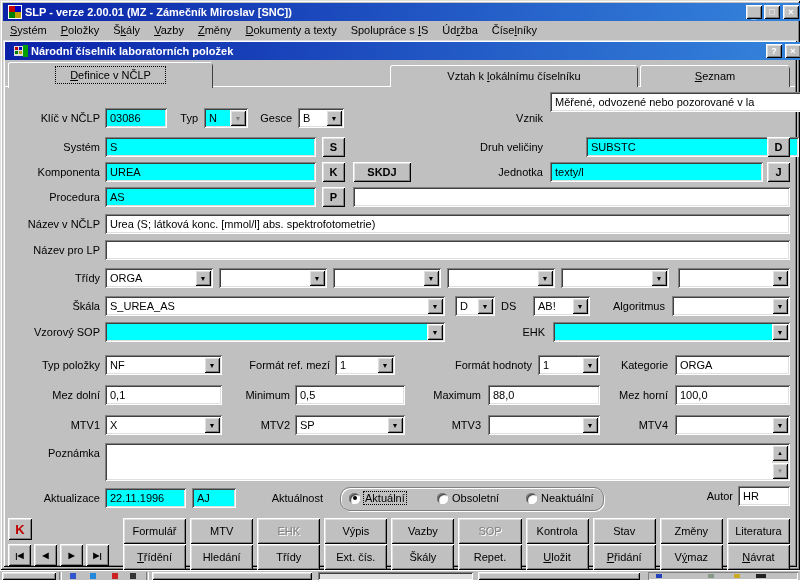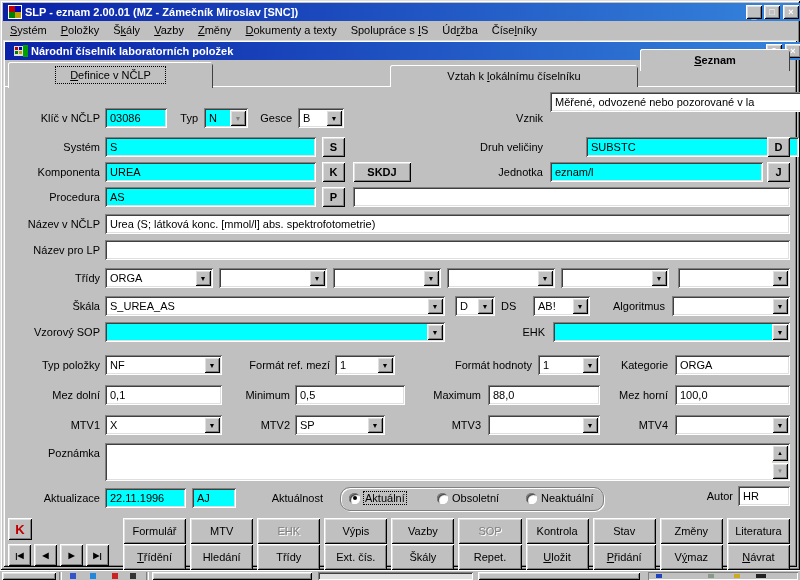--- a/index.html
+++ b/index.html
@@ -44,21 +44,21 @@
   <div class="raised" style="position:absolute;left:0;top:0;width:800px;height:570px;">
 
     <div class="titlebar" style="left:3px;top:3px;width:794px;height:18px;padding:0 2px;">
       <svg width="14" height="14" style="margin:0 3px;flex:0 0 auto;">
         <rect x="0" y="0" width="14" height="14" fill="#fff"></rect>
         <rect x="1" y="1" width="6" height="6" fill="#c00000"></rect>
         <rect x="7" y="1" width="6" height="6" fill="#0000c0"></rect>
         <rect x="1" y="7" width="6" height="6" fill="#008000"></rect>
         <rect x="7" y="7" width="6" height="6" fill="#c0a000"></rect>
       </svg>
-      <span style="flex:1;overflow:hidden;white-space:nowrap;font-size:11px;">SLP - eznam 2.00.01 (MZ - Zámečník Miroslav  [SNC])</span>
+      <span style="flex:1;overflow:hidden;white-space:nowrap;font-size:11px;">SLP - verze 2.00.01 (MZ - Zámečník Miroslav  [SNC])</span>
       <span class="btn tb-btn" style="line-height:6px;align-items:flex-end;">_</span>
       <span class="btn tb-btn">□</span>
       <span class="btn tb-btn" style="margin-left:3px;">×</span>
     </div>
 
     <div style="position:absolute;left:3px;top:22px;width:794px;height:17px;display:flex;align-items:center;">
       <span class="menu-item"><u>S</u>ystém</span>
       <span class="menu-item"><u>P</u>oložky</span>
       <span class="menu-item">Š<u>k</u>ály</span>
       <span class="menu-item"><u>V</u>azby</span>
@@ -85,21 +85,21 @@
         <span class="btn tb-btn" style="margin-left:3px;">×</span>
       </div>
 
       <div style="position:absolute;left:2px;top:46px;width:790px;height:2px;box-shadow:inset 0 1px 0 #fff;"></div>
       <div class="tab" style="left:5px;top:22px;width:205px;height:26px;z-index:2;">
         <span class="focus"><u>D</u>efinice v NČLP</span>
       </div>
       <div class="tab" style="left:387px;top:25px;width:248px;height:22px;">
         <span>Vztah k <u>l</u>okálnímu číselníku</span>
       </div>
-      <div class="tab" style="left:637px;top:9px;width:150px;height:22px;font-weight:bold;">
+      <div class="tab" style="left:637px;top:25px;width:150px;height:22px;">
         <span><u>S</u>eznam</span>
       </div>
 
       <span class="lbl" style="left:2px;top:68px;width:95px;">Klíč v NČLP</span>
       <div class="fld sunken cyan" style="left:102px;top:68px;width:62px;">03086</div>
       <span class="lbl" style="left:167px;top:68px;width:28px;">Typ</span>
       <div class="combo cyanc" style="left:201px;top:68px;width:44px;">
         <span class="val">N</span>
         <span class="btn arrow dis">▼</span>
       </div>
@@ -119,21 +119,21 @@
       <div class="btn" style="position:absolute;left:319px;top:97px;width:23px;height:20px;font-weight:bold;">S</div>
       <span class="lbl" style="left:450px;top:97px;width:90px;">Druh veličiny</span>
       <div class="fld sunken cyan" style="left:547px;top:97px;width:213px;margin-left:36px;">SUBSTC</div>
       <div class="btn" style="position:absolute;left:764px;top:97px;width:23px;height:20px;font-weight:bold;">D</div>
 
       <span class="lbl" style="left:2px;top:122px;width:95px;">Komponenta</span>
       <div class="fld sunken cyan" style="left:102px;top:122px;width:211px;">UREA</div>
       <div class="btn" style="position:absolute;left:319px;top:122px;width:23px;height:20px;font-weight:bold;">K</div>
       <div class="btn" style="position:absolute;left:350px;top:122px;width:58px;height:20px;font-weight:bold;">SKDJ</div>
       <span class="lbl" style="left:450px;top:122px;width:90px;">Jednotka</span>
-      <div class="fld sunken cyan" style="left:547px;top:122px;width:213px;">eznam/l</div>
+      <div class="fld sunken cyan" style="left:547px;top:122px;width:213px;">texty/l</div>
       <div class="btn" style="position:absolute;left:764px;top:122px;width:23px;height:20px;font-weight:bold;">J</div>
 
       <span class="lbl" style="left:2px;top:147px;width:95px;">Procedura</span>
       <div class="fld sunken cyan" style="left:102px;top:147px;width:211px;">AS</div>
       <div class="btn" style="position:absolute;left:319px;top:147px;width:23px;height:20px;font-weight:bold;">P</div>
       <div class="fld sunken" style="left:350px;top:147px;width:437px;"></div>
 
       <span class="lbl" style="left:2px;top:174px;width:95px;">Název v NČLP</span>
       <div class="fld sunken" style="left:102px;top:174px;width:685px;">Urea (S; látková konc. [mmol/l] abs. spektrofotometrie)</div>
       <span class="lbl" style="left:2px;top:200px;width:95px;">Název pro LP</span>
@@ -222,21 +222,21 @@
       <div class="fld sunken" style="left:485px;top:345px;width:112px;">88,0</div>
       <span class="lbl" style="left:600px;top:345px;width:65px;">Mez horní</span>
       <div class="fld sunken" style="left:672px;top:345px;width:115px;">100,0</div>
 
       <span class="lbl" style="left:2px;top:375px;width:95px;">MTV1</span>
       <div class="combo" style="left:102px;top:375px;width:117px;">
         <span class="val">X</span>
           <span class="btn arrow">▼</span>
       </div>
       <span class="lbl" style="left:225px;top:375px;width:62px;">MTV2</span>
-      <div class="combo" style="left:292px;top:375px;width:90px;padding-left:14px;">
+      <div class="combo" style="left:292px;top:375px;width:110px;padding-left:14px;">
         <span class="val">SP</span>
           <span class="btn arrow">▼</span>
       </div>
       <span class="lbl" style="left:413px;top:375px;width:65px;">MTV3</span>
       <div class="combo" style="left:485px;top:375px;width:112px;">
         <span class="val"></span>
           <span class="btn arrow">▼</span>
       </div>
       <span class="lbl" style="left:600px;top:375px;width:65px;">MTV4</span>
       <div class="combo" style="left:672px;top:375px;width:115px;">

